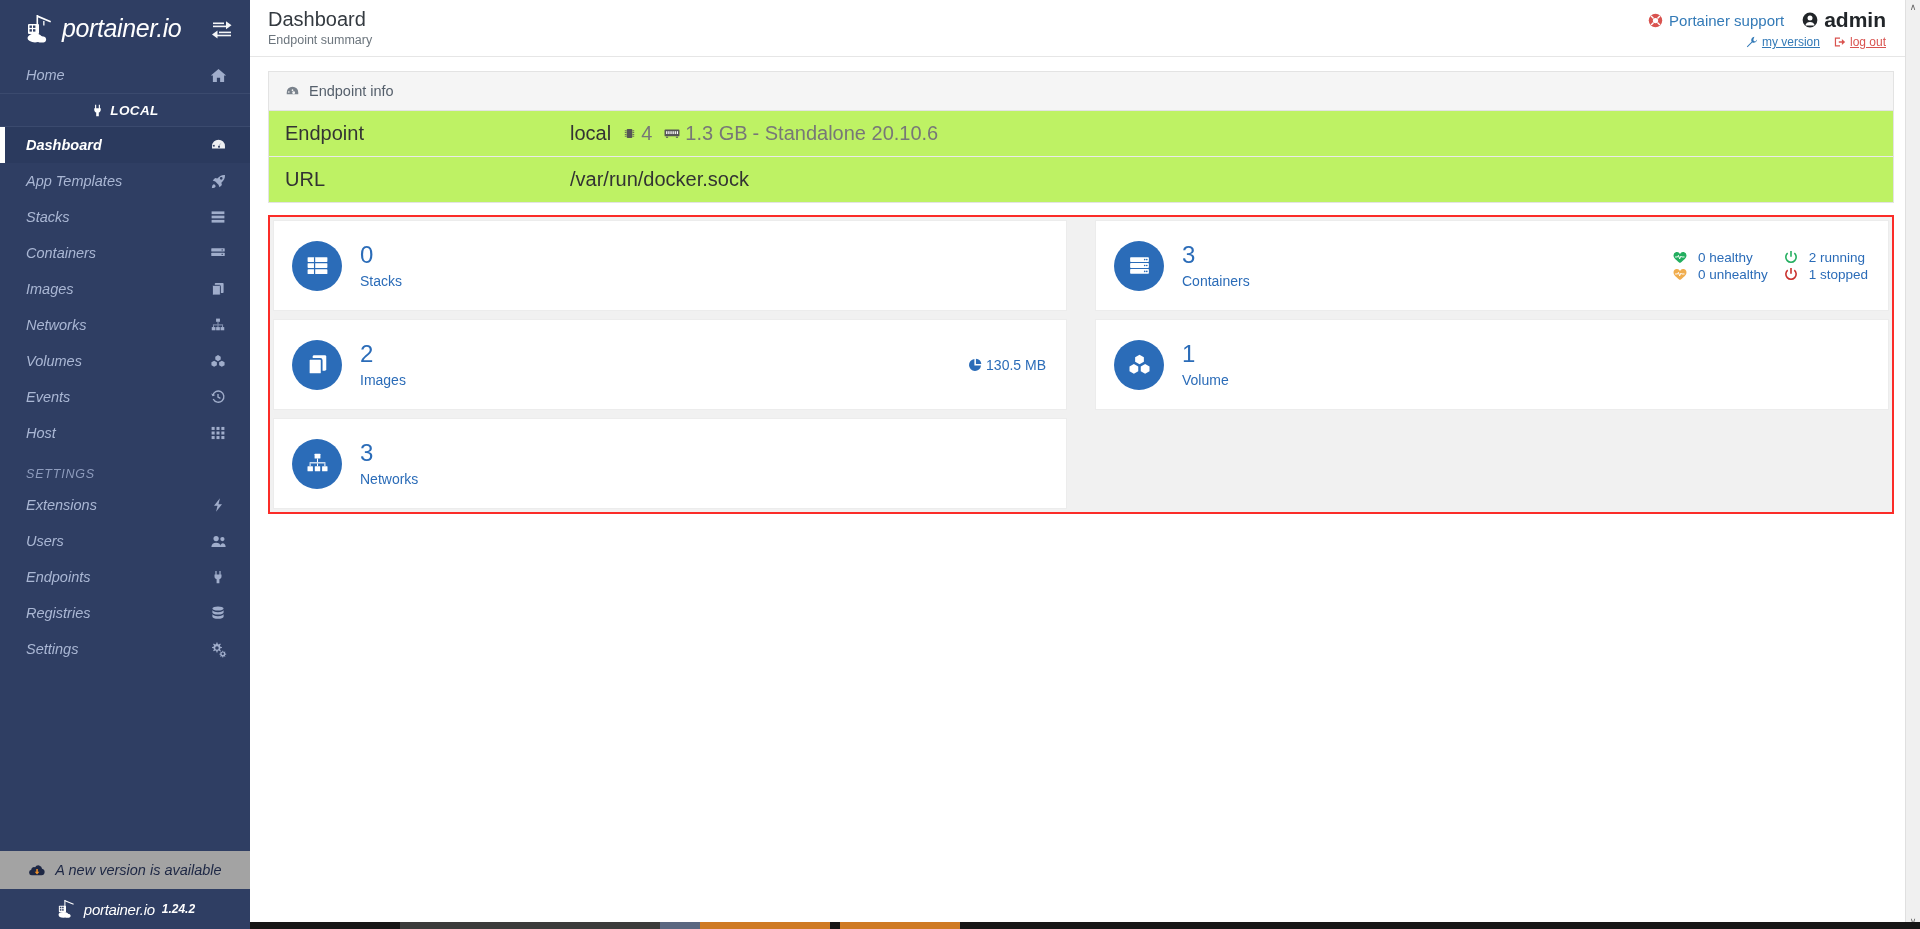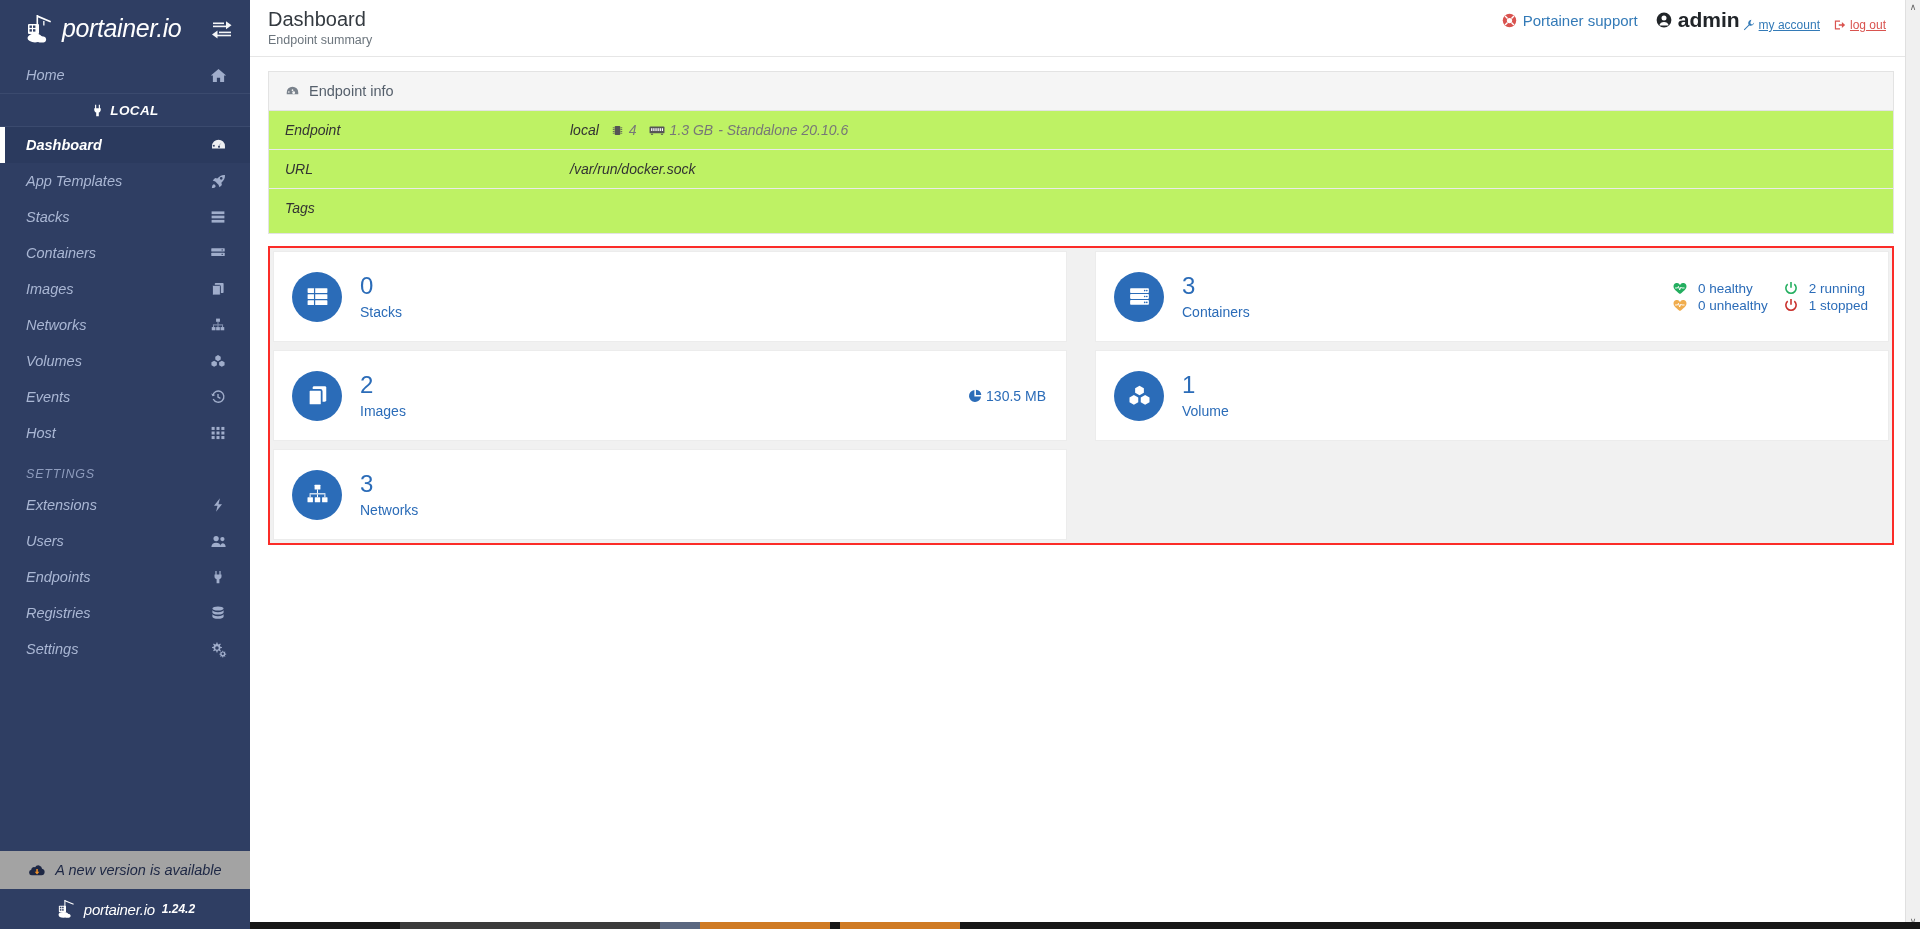--- a/index.html
+++ b/index.html
@@ -79,21 +79,21 @@
     display: flex; flex-direction: column;
     position: relative; overflow: hidden;
   }
   .topbar {
     height: 57px; border-bottom: 1px solid #e6e6e6;
     display: flex; align-items: flex-start; justify-content: space-between;
     padding: 8px 34px 0 18px; flex: 0 0 57px;
   }
   .page-title { color: #343a40; font-size: 20px; font-weight: 500; line-height: 1.15; }
   .page-sub { color: #6c757d; font-size: 12.5px; margin-top: 2px; }
-  .topbar-right { display: flex; flex-direction: row; align-items: flex-end; gap: 3px; }
+  .topbar-right { display: flex; flex-direction: column; align-items: flex-end; gap: 3px; }
   .topbar-row1 { display: flex; align-items: center; gap: 18px; }
   .support-link { display:flex; align-items:center; gap: 6px; color: #337ab7; font-size: 15px; cursor: pointer; }
   .user-box { display:flex; align-items:center; gap: 6px; color: #212529; font-size: 21px; font-weight: 600; }
   .topbar-row2 { display: flex; align-items: center; gap: 14px; }
   .mini-link { display:flex; align-items:center; gap: 4px; font-size: 12px; cursor: pointer; }
   .mini-link.account { color: #337ab7; }
   .mini-link.account .lnk { text-decoration: underline; }
   .mini-link.logout { color: #d9534f; }
   .mini-link.logout .lnk { text-decoration: underline; }
 
@@ -101,21 +101,21 @@
 
   
   .panel { border: 1px solid #e3e3e3; background: #bef264; }
   .panel-head {
     background: #f5f5f5; border-bottom: 1px solid #e3e3e3;
     padding: 11px 16px; display: flex; align-items: center; gap: 9px;
     color: #555f6b; font-size: 14.5px;
   }
   .info-row {
     display: flex; border-bottom: 1px solid #eaeaea;
-    padding: 11px 16px; font-size: 14px; color: #333; font-style: italic;
+    padding: 11px 16px; font-size: 20px; color: #333;
   }
   .info-row:last-child { border-bottom: none; }
   .info-row .k { width: 285px; flex: 0 0 285px; color: #333; }
   .info-row .v { color: #333; display: flex; align-items: center; gap: 5px; flex-wrap: wrap; }
   .info-row.tags { min-height: 44px; }
   .muted { color: #777; }
 
   
   .widgets-wrap {
     margin-top: 12px;
@@ -445,21 +445,21 @@
             <span>admin</span>
           </div>
         </div>
         <div class="topbar-row2">
           <div class="mini-link account">
             <span>
               <svg viewBox="0 0 14 14" width="12" height="12" fill="#337ab7">
                 <path d="M9.8 1 a3.9 3.9 0 0 0-3.3 5.7 L1 12.2 1.8 13 7.3 7.5 A3.9 3.9 0 0 0 13 4.2 L10.9 6.3 9 5.9 8.6 4 Z"></path>
               </svg>
             </span>
-            <span class="lnk">my account</span>
+            <span class="lnk">my version</span>
           </div>
           <div class="mini-link logout">
             <span>
               <svg viewBox="0 0 14 14" width="12" height="12" fill="#d9534f">
                 <path d="M1 1.8 L7 1.8 7 3.2 2.4 3.2 2.4 10.8 7 10.8 7 12.2 1 12.2 Z"></path>
                 <path d="M9.2 3.6 L13 7 9.2 10.4 9.2 7.9 5.6 7.9 5.6 6.1 9.2 6.1 Z"></path>
               </svg>
             </span>
             <span class="lnk">log out</span>
           </div>
@@ -516,24 +516,20 @@
             <span class="muted">1.3 GB</span>
             <span class="muted">- Standalone 20.10.6</span>
           </div>
         </div>
 
         <div class="info-row">
           <div class="k">URL</div>
           <div class="v">/var/run/docker.sock</div>
         </div>
 
-        <div class="info-row tags">
-          <div class="k">Tags</div>
-          <div class="v"></div>
-        </div>
       </div>
 
       <div class="widgets-wrap">
         <div class="widgets-grid">
 
           <div class="widget">
             <span class="w-circle">
               <svg viewBox="0 0 24 24" width="25" height="25" fill="#ffffff">
                 <rect x="2.5" y="4" width="19" height="4.6" rx=".6"></rect>
                 <rect x="2.5" y="9.8" width="19" height="4.6" rx=".6"></rect>

